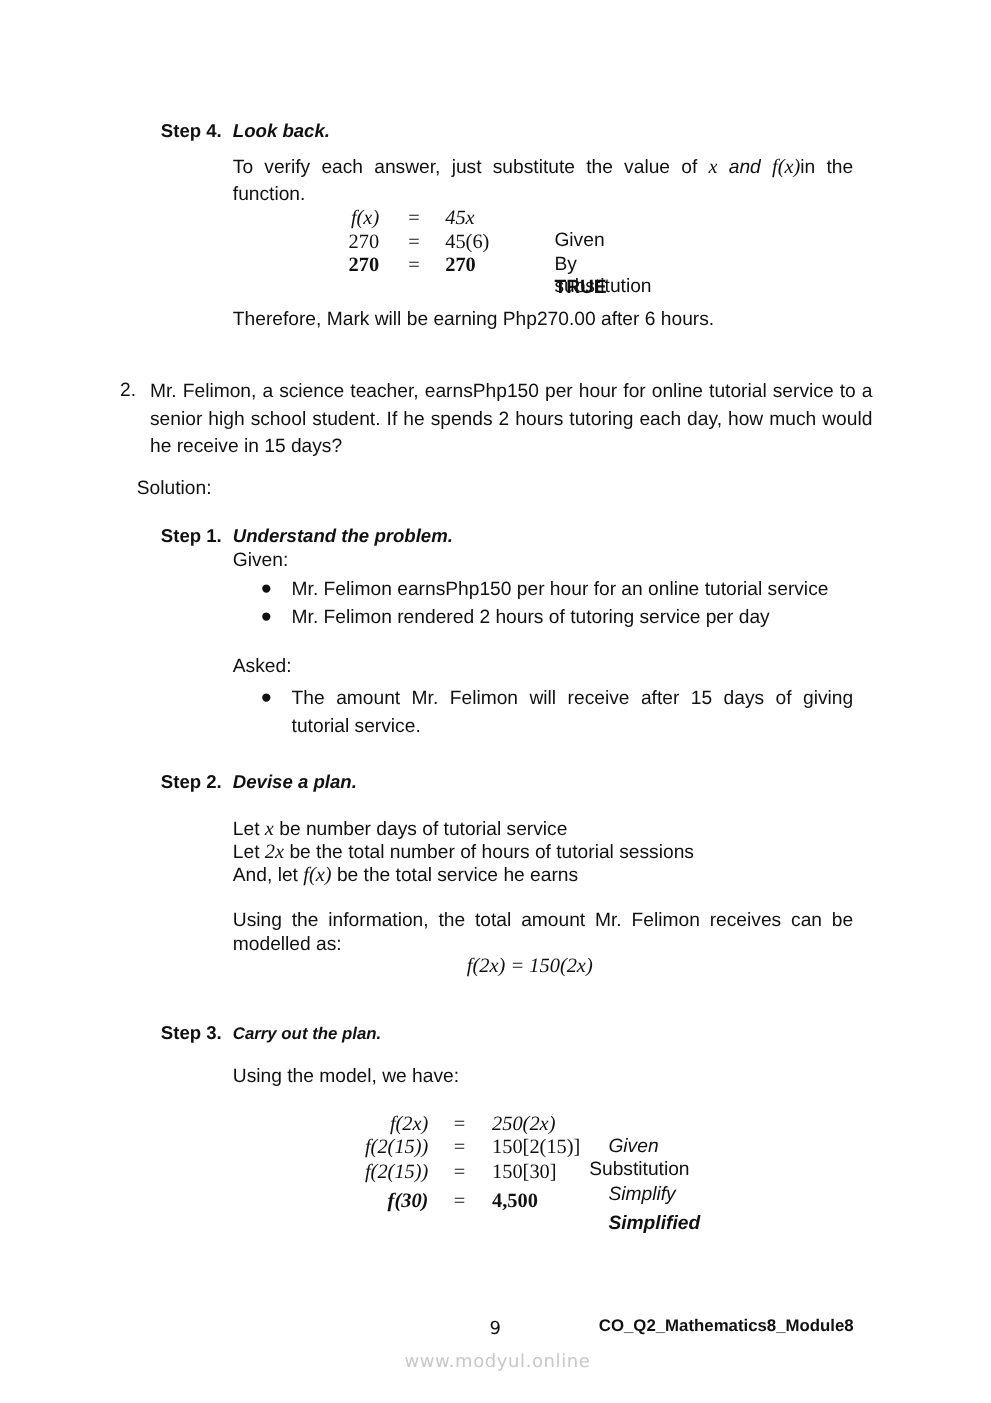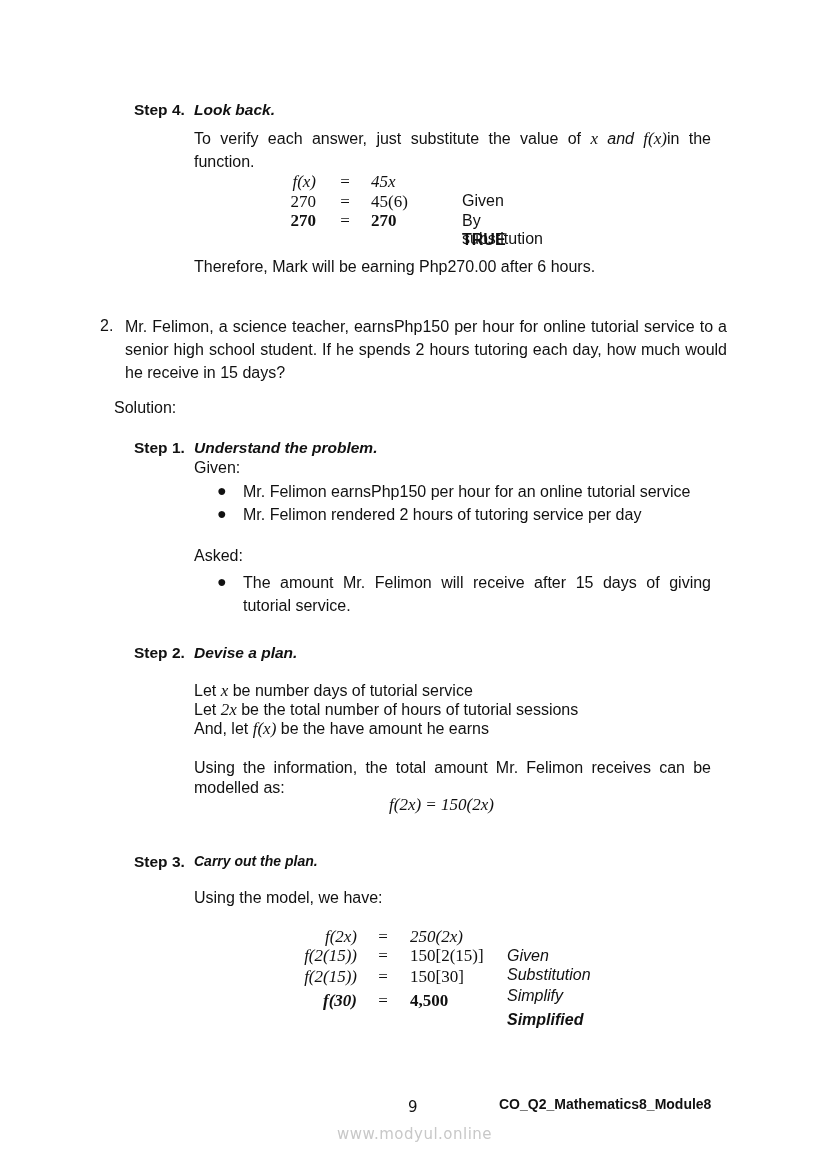--- a/index.html
+++ b/index.html
@@ -70,40 +70,40 @@
 <div class="abs" style="left:194px;top:547px">Asked:</div>
 <div>
   <span class="bullet" style="top:573px">●</span>
   <div class="bullet-text" style="top:571px">The amount Mr. Felimon will receive after 15 days of giving tutorial service.</div>
 </div>
 
 <div class="abs step-label" style="top:644px">Step 2.</div>
 <div class="abs step-title" style="top:644px">Devise a plan.</div>
 <div class="abs" style="left:194px;top:681px"><span>Let </span> <span class="mi">x</span><span> be number days of tutorial service</span></div>
 <div class="abs" style="left:194px;top:700px"><span>Let </span> <span class="mi">2x</span><span> be the total number of hours of tutorial sessions</span></div>
-<div class="abs" style="left:194px;top:719px"><span>And, let </span><span class="mi">f(x)</span><span> be the have amount he earns</span></div>
+<div class="abs" style="left:194px;top:719px"><span>And, let </span><span class="mi">f(x)</span><span> be the total service he earns</span></div>
 <div class="abs para" style="top:758px;line-height:20px">Using the information, the total amount Mr. Felimon receives can be modelled as:</div>
 <div class="abs mi" style="left:389px;top:795px">f(2x) = 150(2x)</div>
 
 <div class="abs step-label" style="top:853px">Step 3.</div>
 <div class="abs step-title" style="top:853px;font-size:14px">Carry out the plan.</div>
 <div class="abs" style="left:194px;top:889px">Using the model, we have:</div>
 
 <div>
   <div class="eqrow" style="top:927px;left:0">
     <span class="eq-l mi" style="left:260px;width:97px">f(2x)</span>
     <span class="eq-m mr" style="left:373px">=</span>
     <span class="eq-r mi" style="left:410px">250(2x)</span>
     <span class="eq-n" style="left:507px;font-style:italic">Given</span>
   </div>
   <div class="eqrow" style="top:946px;left:0">
     <span class="eq-l mi" style="left:260px;width:97px">f(2(15))</span>
     <span class="eq-m mr" style="left:373px">=</span>
     <span class="eq-r mr" style="left:410px">150[2(15)]</span>
-    <span class="eq-n" style="left:507px;font-style:italic">Substitution</span>
+    <span class="eq-n" style="left:491px;">Substitution</span>
   </div>
   <div class="eqrow" style="top:967px;left:0">
     <span class="eq-l mi" style="left:260px;width:97px">f(2(15))</span>
     <span class="eq-m mr" style="left:373px">=</span>
     <span class="eq-r mr" style="left:410px">150[30]</span>
     <span class="eq-n" style="left:507px;font-style:italic">Simplify</span>
   </div>
   <div class="eqrow" style="top:991px;left:0">
     <span class="eq-l mi b" style="left:260px;width:97px">f(30)</span>
     <span class="eq-m mr" style="left:373px">=</span>

